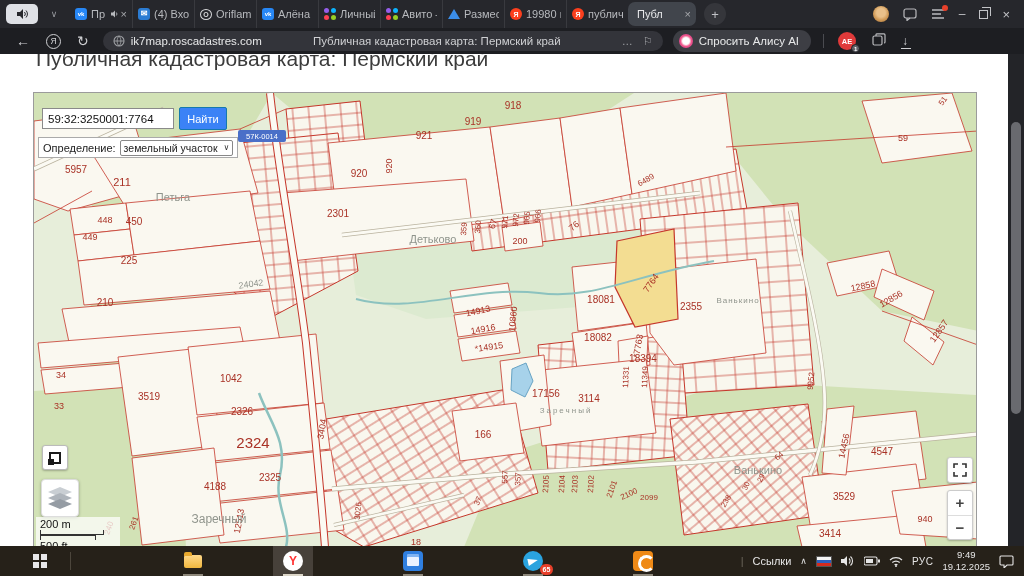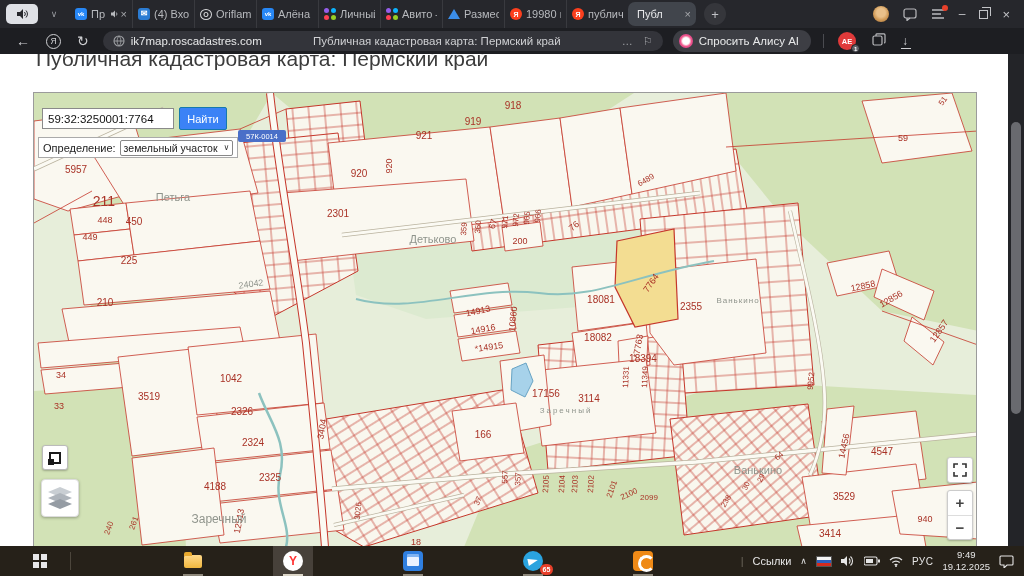--- a/index.html
+++ b/index.html
@@ -358,21 +358,21 @@
         <polygon points="478,276 492,270 499,288 491,304 477,297" fill="#a7d2ea" stroke="#67a3c4"></polygon>
 
         <g>
           <rect x="204" y="37" width="48" height="12" rx="2" fill="#4a6fc8"></rect>
           <text x="228" y="46" text-anchor="middle" font-size="7.5" fill="#ffffff" font-family="Liberation Sans, sans-serif">57К-0014</text>
         </g>
       </svg>
 
       <div class="maplabels">
           <span class="plbl" style="left: 42px; top: 76px; font-size: 10px; transform: translate(-50%, -50%) rotate(0deg);">5957</span>
-          <span class="plbl" style="left: 70px; top: 89px; font-size: 14px; transform: translate(-50%, -50%) rotate(0deg); margin-top: 19px;">211</span>
+          <span class="plbl" style="left: 88px; top: 89px; font-size: 11px; transform: translate(-50%, -50%) rotate(0deg);">211</span>
           <span class="plbl" style="left: 71px; top: 127px; transform: translate(-50%, -50%) rotate(0deg);">448</span>
           <span class="plbl" style="left: 56px; top: 144px; transform: translate(-50%, -50%) rotate(0deg);">449</span>
           <span class="plbl" style="left: 100px; top: 128px; font-size: 10px; transform: translate(-50%, -50%) rotate(0deg);">450</span>
           <span class="plbl" style="left: 95px; top: 167px; font-size: 10px; transform: translate(-50%, -50%) rotate(0deg);">225</span>
           <span class="plbl" style="left: 71px; top: 209px; font-size: 10px; transform: translate(-50%, -50%) rotate(0deg);">210</span>
           <span class="plbl" style="left: 27px; top: 282px; transform: translate(-50%, -50%) rotate(0deg);">34</span>
           <span class="plbl" style="left: 25px; top: 313px; transform: translate(-50%, -50%) rotate(0deg);">33</span>
           <span class="plbl" style="left: 325px; top: 80px; font-size: 10px; transform: translate(-50%, -50%) rotate(0deg);">920</span>
           <span class="plbl" style="left: 355px; top: 73px; transform: translate(-50%, -50%) rotate(-90deg);">920</span>
           <span class="plbl" style="left: 390px; top: 42px; font-size: 10px; transform: translate(-50%, -50%) rotate(0deg);">921</span>
@@ -428,21 +428,21 @@
           <span class="plbl" style="left: 324px; top: 418px; font-size: 8px; transform: translate(-50%, -50%) rotate(-85deg);">3026</span>
           <span class="plbl" style="left: 382px; top: 449px; transform: translate(-50%, -50%) rotate(0deg);">18</span>
           <span class="plbl" style="left: 444px; top: 408px; font-size: 8px; transform: translate(-50%, -50%) rotate(-65deg);">37</span>
           <span class="plbl" style="left: 745px; top: 363px; font-size: 8px; transform: translate(-50%, -50%) rotate(-40deg);">64</span>
           <span class="plbl" style="left: 727px; top: 385px; font-size: 7.5px; transform: translate(-50%, -50%) rotate(-65deg);">29</span>
           <span class="plbl" style="left: 712px; top: 393px; font-size: 7.5px; transform: translate(-50%, -50%) rotate(-65deg);">30</span>
           <span class="plbl" style="left: 692px; top: 408px; font-size: 7.5px; transform: translate(-50%, -50%) rotate(-60deg);">238</span>
           <span class="plbl" style="left: 115px; top: 303px; font-size: 10px; transform: translate(-50%, -50%) rotate(0deg);">3519</span>
           <span class="plbl" style="left: 197px; top: 285px; font-size: 10px; transform: translate(-50%, -50%) rotate(0deg);">1042</span>
           <span class="plbl" style="left: 208px; top: 318px; font-size: 10px; transform: translate(-50%, -50%) rotate(0deg);">2326</span>
-          <span class="plbl" style="left: 219px; top: 349px; font-size: 10px; transform: translate(-50%, -50%) rotate(0deg); text-align: center;">2324</span>
+          <span class="plbl" style="left: 219px; top: 349px; font-size: 15px; transform: translate(-50%, -50%) rotate(0deg); text-align: center;">2324</span>
           <span class="plbl" style="left: 236px; top: 384px; font-size: 10px; transform: translate(-50%, -50%) rotate(0deg);">2325</span>
           <span class="plbl" style="left: 157px; top: 393px; font-size: 10px; transform: translate(-50%, -50%) rotate(0deg); margin-left: 24px;">4188</span>
           <span class="plbl" style="left: 205px; top: 428px; transform: translate(-50%, -50%) rotate(-80deg);">12513</span>
           <span class="plbl" style="left: 75px; top: 435px; font-size: 8px; transform: translate(-50%, -50%) rotate(-70deg);">240</span>
           <span class="plbl" style="left: 100px; top: 430px; font-size: 8px; transform: translate(-50%, -50%) rotate(-70deg);">261</span>
           <span class="glbl" style="left: 139px; top: 104px; font-size: 11px; transform: translate(-50%, -50%) rotate(0deg);">Петьга</span>
           <span class="glbl" style="left: 399px; top: 146px; font-size: 11px; transform: translate(-50%, -50%) rotate(0deg);">Детьково</span>
           <span class="glbl" style="left: 532px; top: 317px; font-size: 8px; letter-spacing: 2px; transform: translate(-50%, -50%) rotate(0deg);">Заречный</span>
           <span class="glbl" style="left: 704px; top: 207px; font-size: 8px; letter-spacing: 1px; transform: translate(-50%, -50%) rotate(0deg);">Ванькино</span>
           <span class="glbl" style="left: 724px; top: 377px; font-size: 11px; transform: translate(-50%, -50%) rotate(0deg);">Ванькино</span>
@@ -465,20 +465,26 @@
       <div class="extentbtn">
           <span class="extent-ico"></span>
         </div>
       <div class="layersbtn">
         <svg width="24" height="22" viewBox="0 0 24 22">
           <polygon points="12,0 24,5 12,10 0,5" fill="#c9ced3"></polygon>
           <polygon points="12,6 24,11 12,16 0,11" fill="#aeb4bb"></polygon>
           <polygon points="12,12 24,17 12,22 0,17" fill="#959ca4"></polygon>
         </svg>
       </div>
+      <div class="scalebar">
+        <div>200 m</div>
+        <div class="sl-m"></div>
+        <div class="sl-ft"></div>
+        <div>500 ft</div>
+      </div>
       <div class="fsbtn">
         <svg width="14" height="14" viewBox="0 0 14 14">
             <path d="M1,5 V1 H5 M9,1 H13 V5 M13,9 V13 H9 M5,13 H1 V9" fill="none" stroke="#333" stroke-width="1.6"></path>
           </svg>
       </div>
       <div class="zoomctl">
         <div class="zbtn">+</div>
         <div class="zbtn">−</div>
       </div>
     </div>

